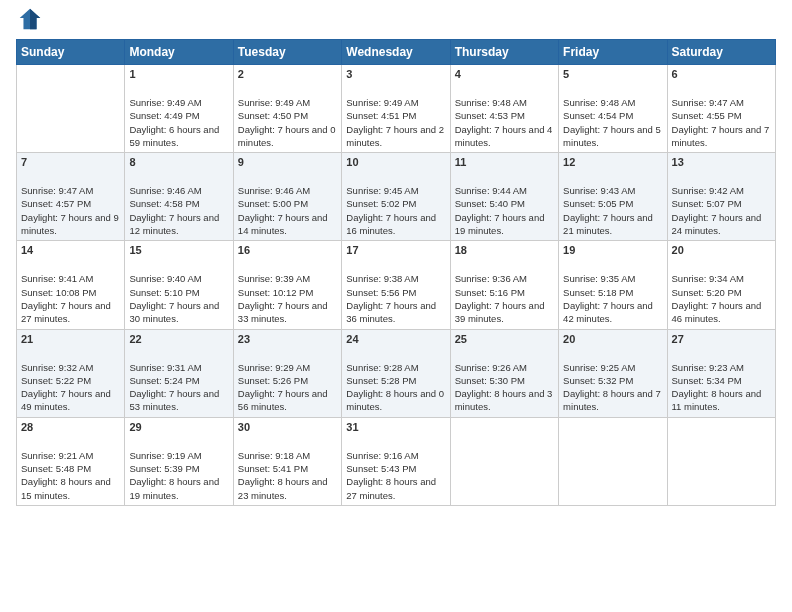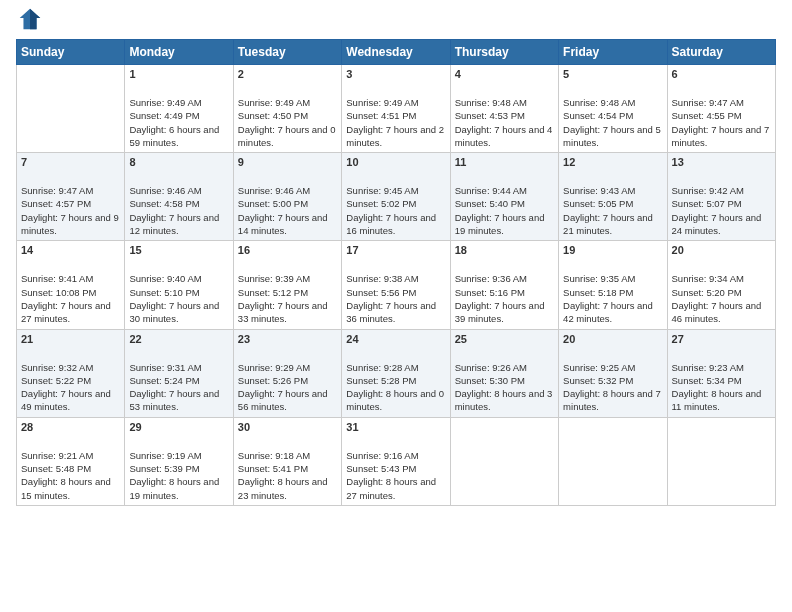--- a/index.html
+++ b/index.html
@@ -257,21 +257,21 @@
             <div class="day-info">
               <div>Sunrise: 9:40 AM</div>
               <div>Sunset: 5:10 PM</div>
               <div>Daylight: 7 hours and 30 minutes.</div>
             </div>
           </td>
           <td>
             <span class="day-num">16</span>
             <div class="day-info">
               <div>Sunrise: 9:39 AM</div>
-              <div>Sunset: 5:12 PM</div>
+              <div>Sunset: 10:12 PM</div>
               <div>Daylight: 7 hours and 33 minutes.</div>
             </div>
           </td>
           <td>
             <span class="day-num">17</span>
             <div class="day-info">
               <div>Sunrise: 9:38 AM</div>
               <div>Sunset: 5:56 PM</div>
               <div>Daylight: 7 hours and 36 minutes.</div>
             </div>

